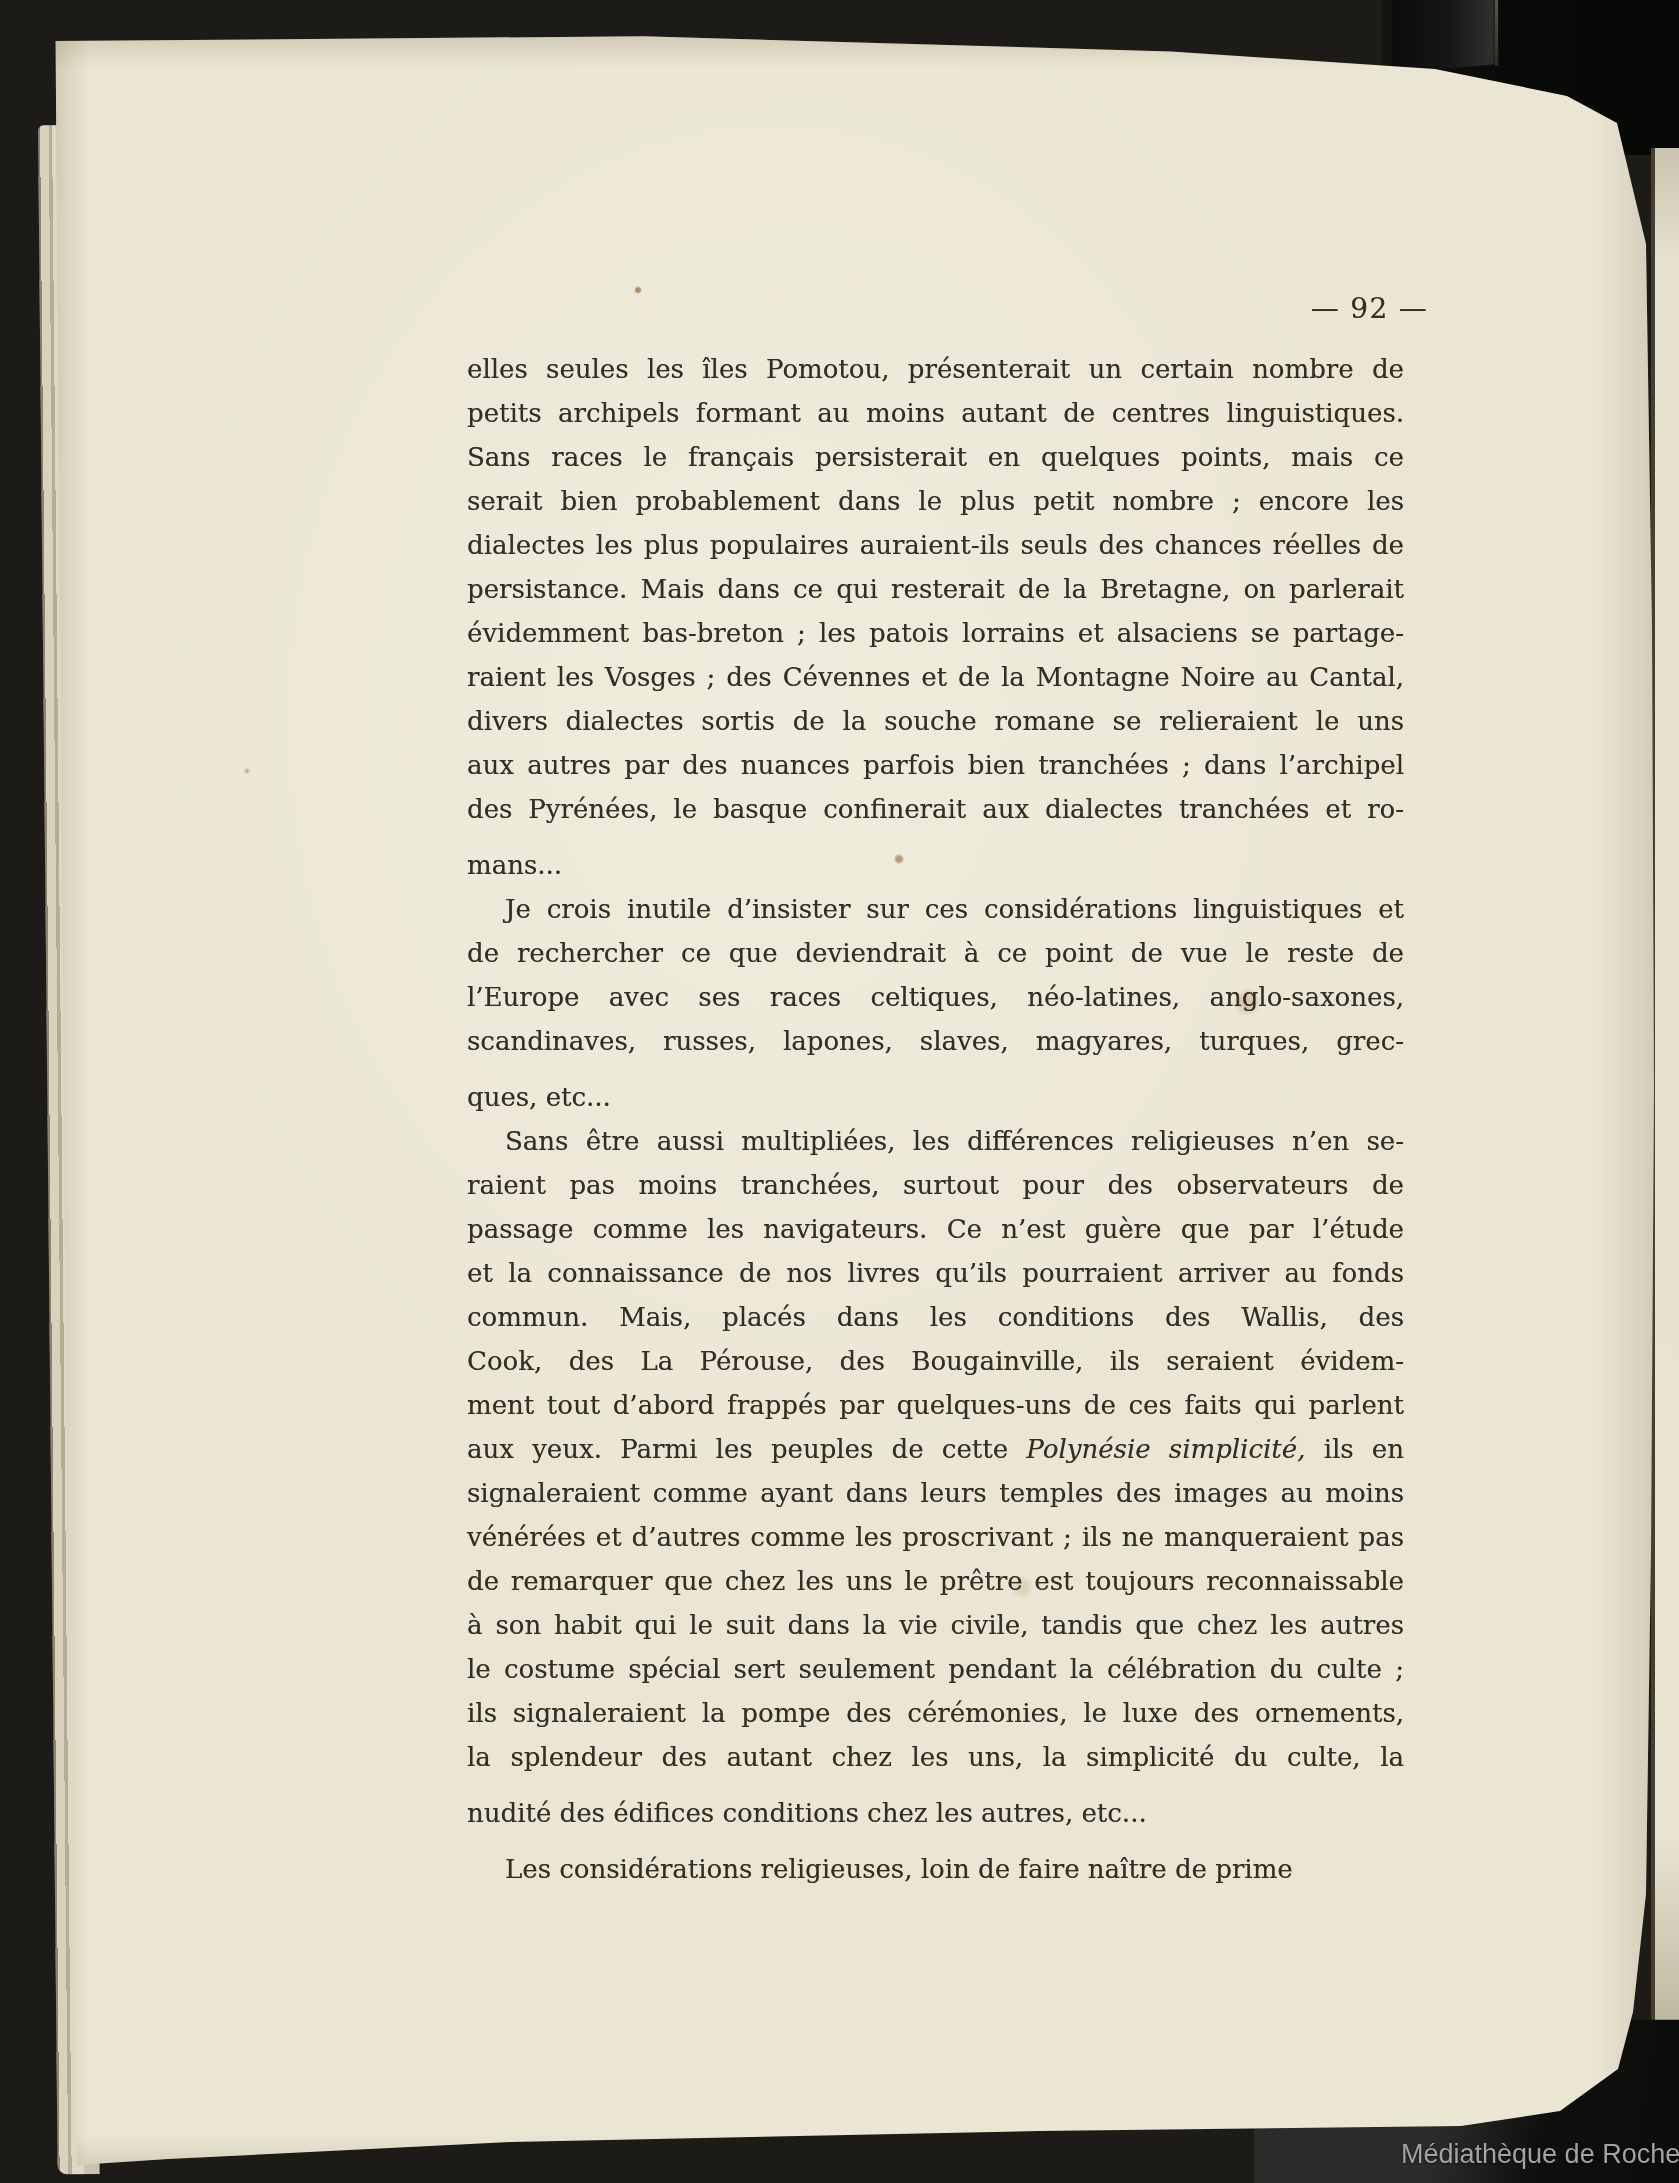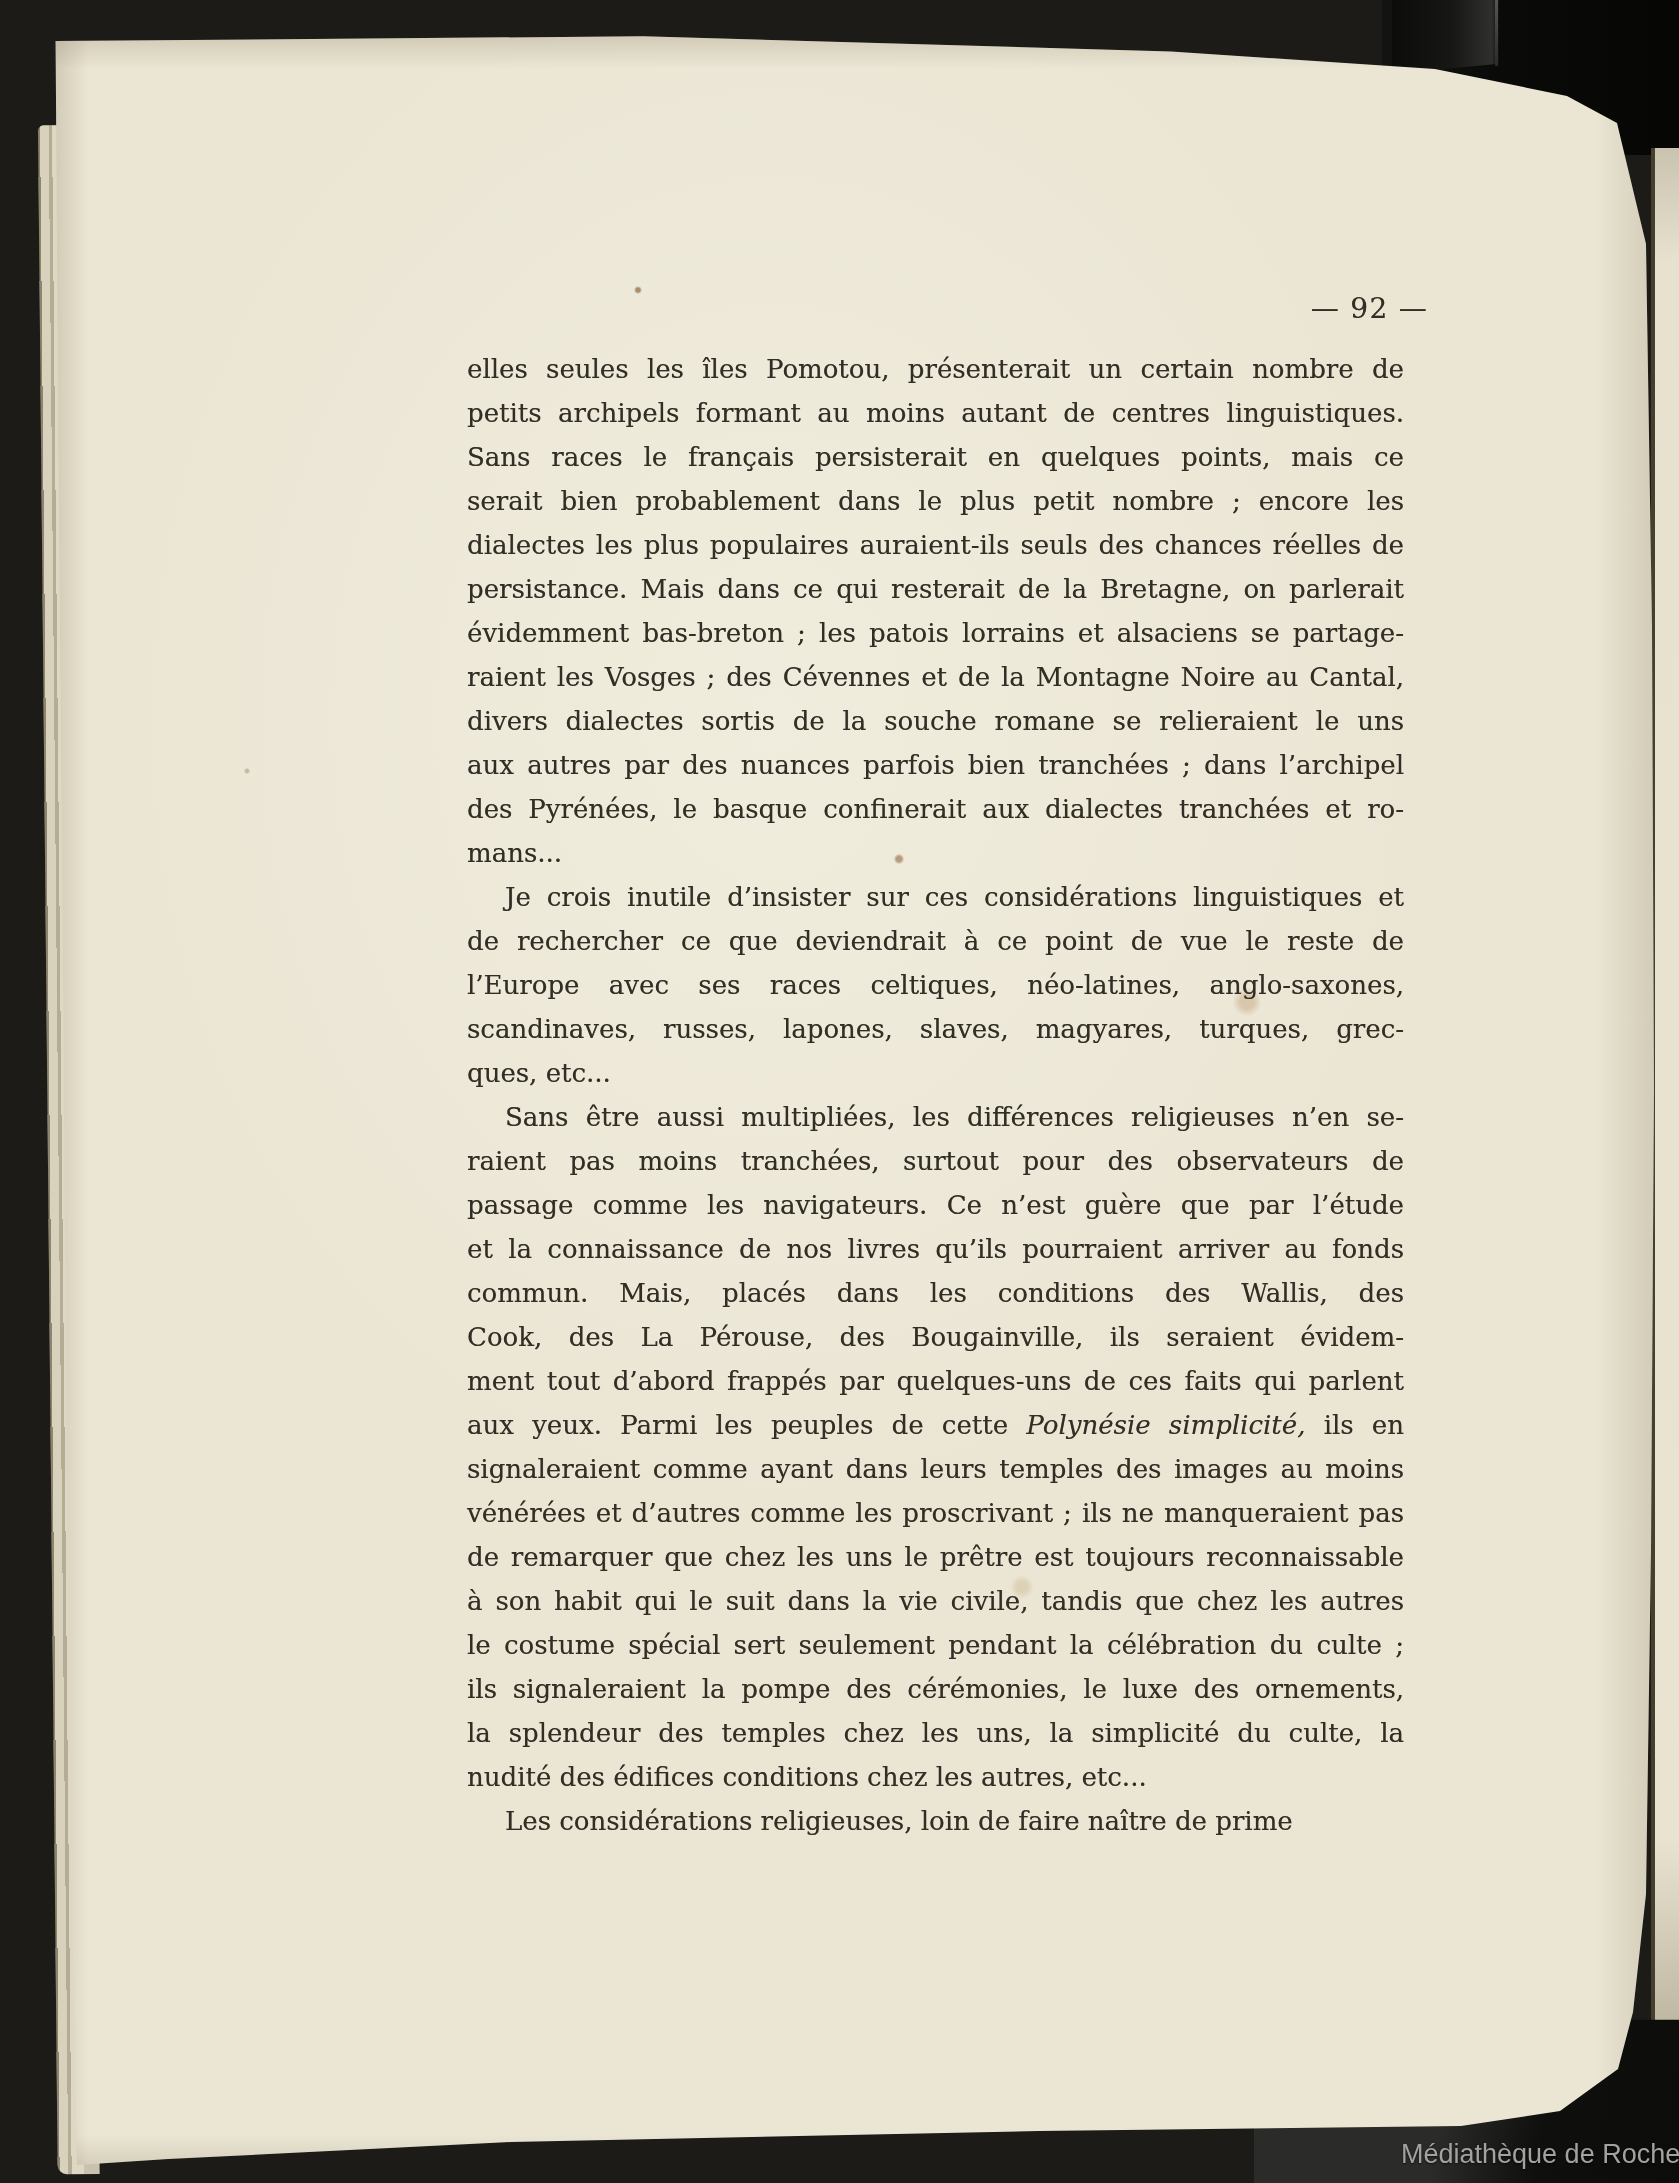--- a/index.html
+++ b/index.html
@@ -83,21 +83,21 @@
     text-shadow:0.2px 0.3px 0.5px rgba(49,44,36,.5);
   }
   .text-block{
     position:absolute;left:418px;top:314px;width:937px;
     font-size:26px;
     line-height:44px;
     color:var(--ink);
     text-shadow:0.2px 0.3px 0.5px rgba(49,44,36,.5);
   }
   .line{text-align:justify;text-align-last:justify;white-space:normal;}
-  .line.end{text-align-last:left;}
+  .line.end{text-align-last:left;margin-top:12px;}
   .line.indent{text-indent:38px;}
   .it{font-style:italic;}
   
   .watermark{
     position:absolute;left:1401px;top:2139px;
     font-family:"Liberation Sans","DejaVu Sans",sans-serif;
     font-size:27px;
     color:var(--wm-text);
     text-shadow:0 0.7px 2px rgba(0,0,0,.65);
     white-space:nowrap;
@@ -140,20 +140,20 @@
       <div class="line"><span>commun. Mais, placés dans les conditions des Wallis, des</span></div>
       <div class="line"><span>Cook, des La Pérouse, des Bougainville, ils seraient évidem-</span></div>
       <div class="line"><span>ment tout d’abord frappés par quelques-uns de ces faits qui parlent</span></div>
       <div class="line"><span>aux yeux. Parmi les peuples de cette </span><span class="it">Polynésie simplicité,</span><span> ils en</span></div>
       <div class="line"><span>signaleraient comme ayant dans leurs temples des images au moins</span></div>
       <div class="line"><span>vénérées et d’autres comme les proscrivant ; ils ne manqueraient pas</span></div>
       <div class="line"><span>de remarquer que chez les uns le prêtre est toujours reconnaissable</span></div>
       <div class="line"><span>à son habit qui le suit dans la vie civile, tandis que chez les autres</span></div>
       <div class="line"><span>le costume spécial sert seulement pendant la célébration du culte ;</span></div>
       <div class="line"><span>ils signaleraient la pompe des cérémonies, le luxe des ornements,</span></div>
-      <div class="line"><span>la splendeur des temples chez les uns, la simplicité du culte, la</span></div>
+      <div class="line"><span>la splendeur des autant chez les uns, la simplicité du culte, la</span></div>
       <div class="line end"><span>nudité des édifices conditions chez les autres, etc...</span></div>
       <div class="line indent end"><span>Les considérations religieuses, loin de faire naître de prime</span></div>
     </div>
 </div>
 
 <div class="watermark">Médiathèque de Rochefort et MAP</div>
 
 
 </body></html>

